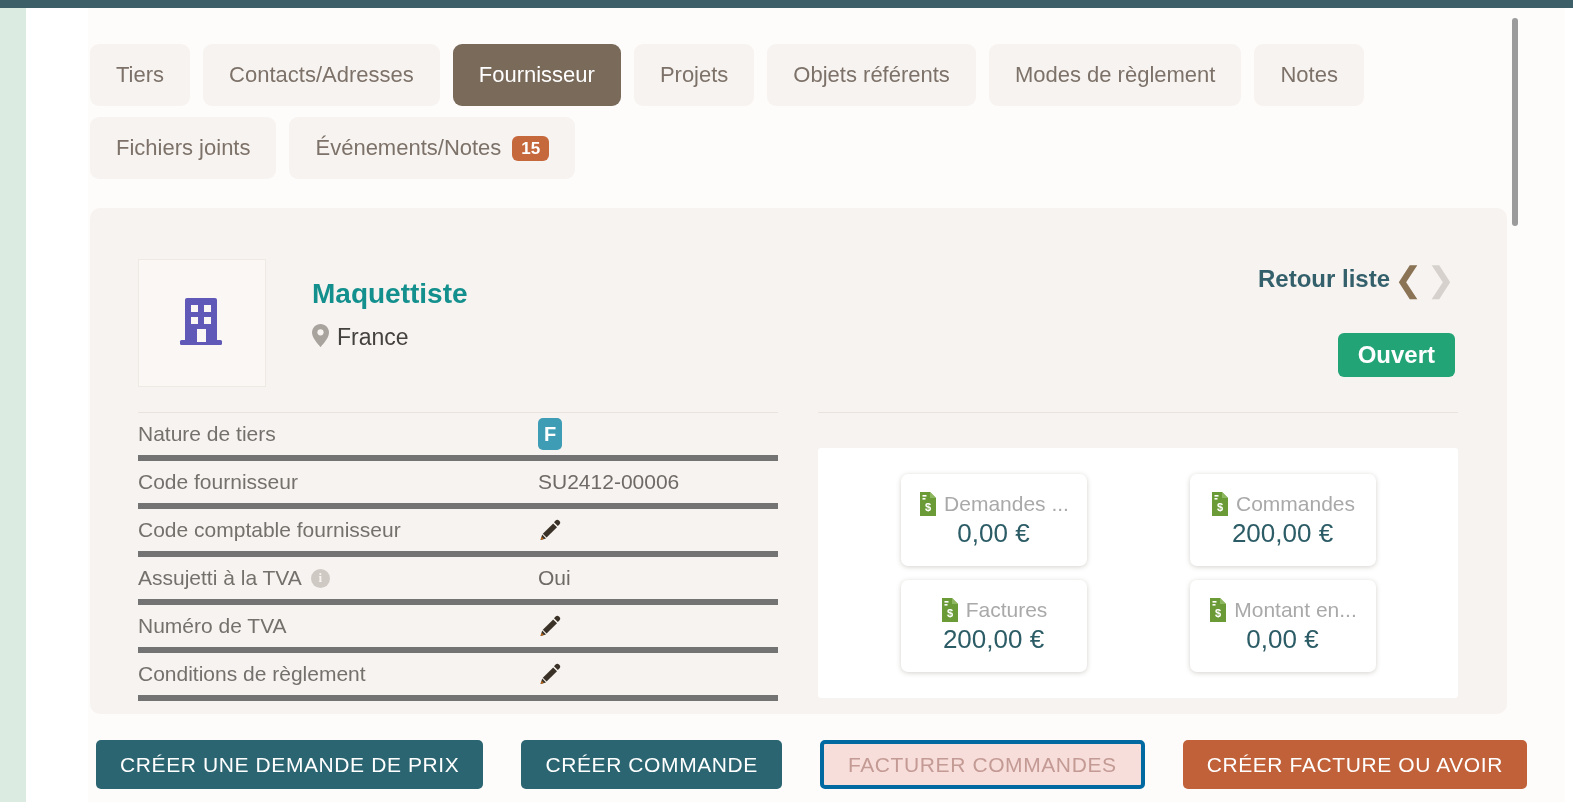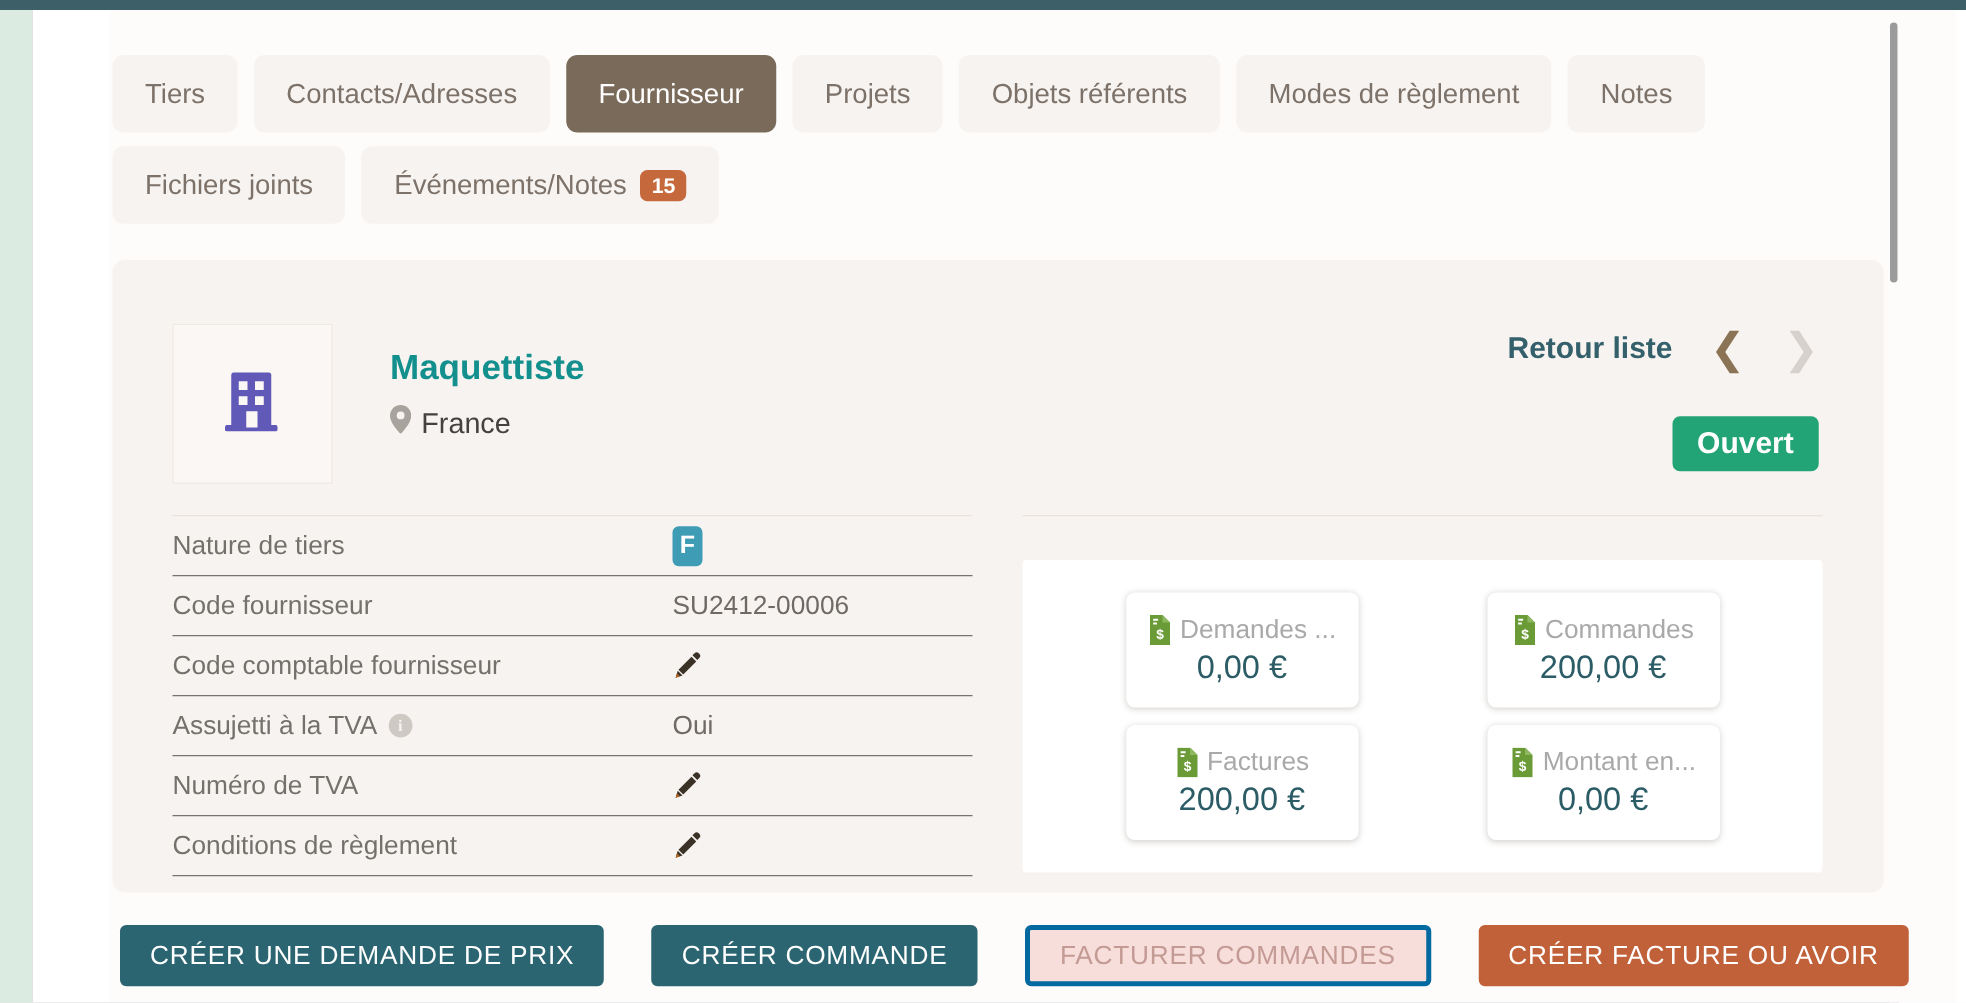--- a/index.html
+++ b/index.html
@@ -2,21 +2,21 @@
 <html><head>
 <meta charset="utf-8">
 <style>
   * { box-sizing: border-box; margin: 0; padding: 0; }
   html, body {
     width: 1573px; height: 802px;
     overflow: hidden;
     font-family: "Liberation Sans", sans-serif;
     background: #ffffff;
   }
-  .root { position: relative; width: 1519px; height: 802px; background: #a3a3a3; }
+  .root { position: relative; width: 1519px; height: 802px; background: #8b5cf6; }
 
   
   .topbar {
     position: absolute; left: 0; top: 0; width: 1573px; height: 8px;
     background: #3d6068;
   }
 
   
   .left-green {
     position: absolute; left: 0; top: 8px; width: 26px; height: 794px;
@@ -84,21 +84,21 @@
   }
   .location-text { font-size: 23px; color: #44423f; }
 
   
   .fields {
     position: absolute; left: 48px; top: 204px; width: 640px;
     border-top: 1px solid #eae3dd;
   }
   .field-row {
     display: flex; align-items: center; height: 48px;
-    border-bottom: 1px solid #737373;
+    border-bottom: 6px solid #737373;
   }
   .field-label {
     width: 400px; font-size: 21px; color: #74706c;
     display: flex; align-items: center; gap: 9px;
   }
   .field-value { font-size: 21px; color: #6f6a66; display: flex; align-items: center; }
   .info-dot {
     width: 19px; height: 19px; border-radius: 50%;
     background: #cfc9c3; color: #f7f3f0;
     font-size: 13px; font-weight: bold;
@@ -108,21 +108,21 @@
   .badge-f {
     background: #3f9cb5; color: #ffffff;
     width: 24px; height: 32px; border-radius: 5px;
     display: inline-flex; align-items: center; justify-content: center;
     font-size: 20px; font-weight: bold;
   }
 
   
   .retour-wrap {
     position: absolute; right: 52px; top: 54px;
-    display: flex; align-items: center; gap: 30px;
+    display: flex; align-items: center; gap: 4px;
   }
   .retour-link {
     font-size: 24px; font-weight: bold; color: #34606b; cursor: pointer;
   }
   .chev { font-size: 34px; line-height: 1; cursor: pointer; font-family: "Liberation Sans", sans-serif; }
   .chev.prev { color: #8b7355; }
   .chev.next { color: #d6d1cc; }
 
   .status-badge {
     position: absolute; right: 52px; top: 125px;

